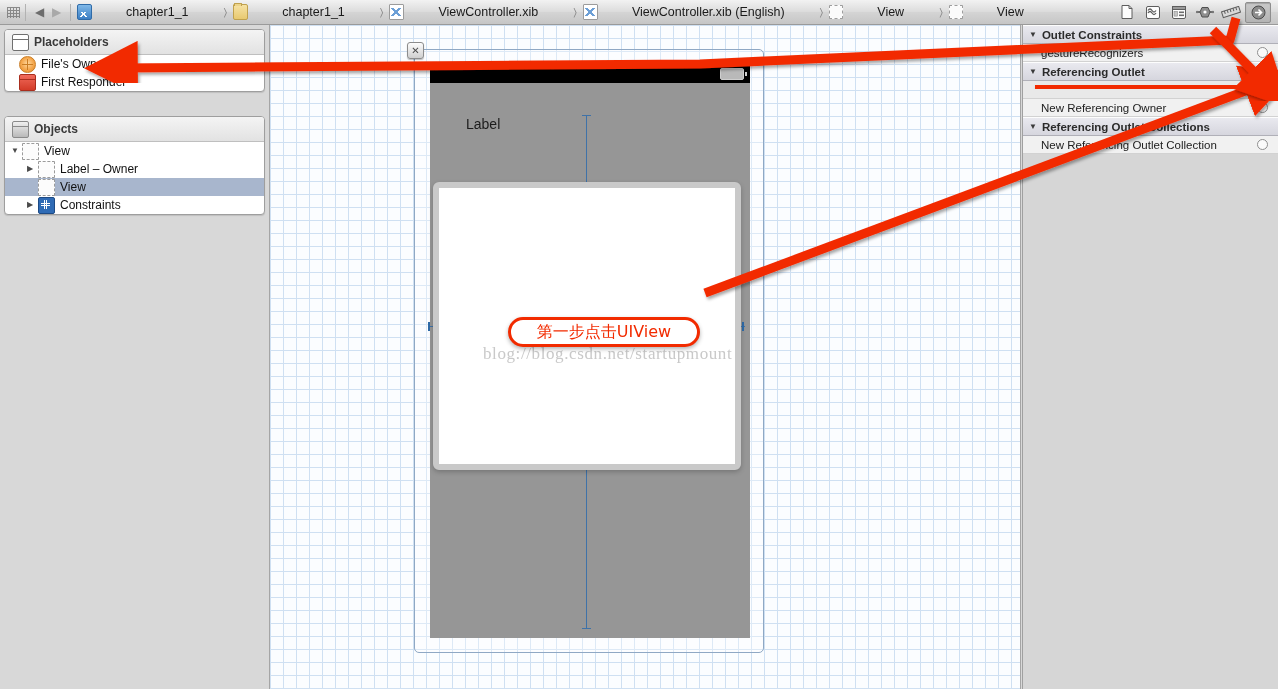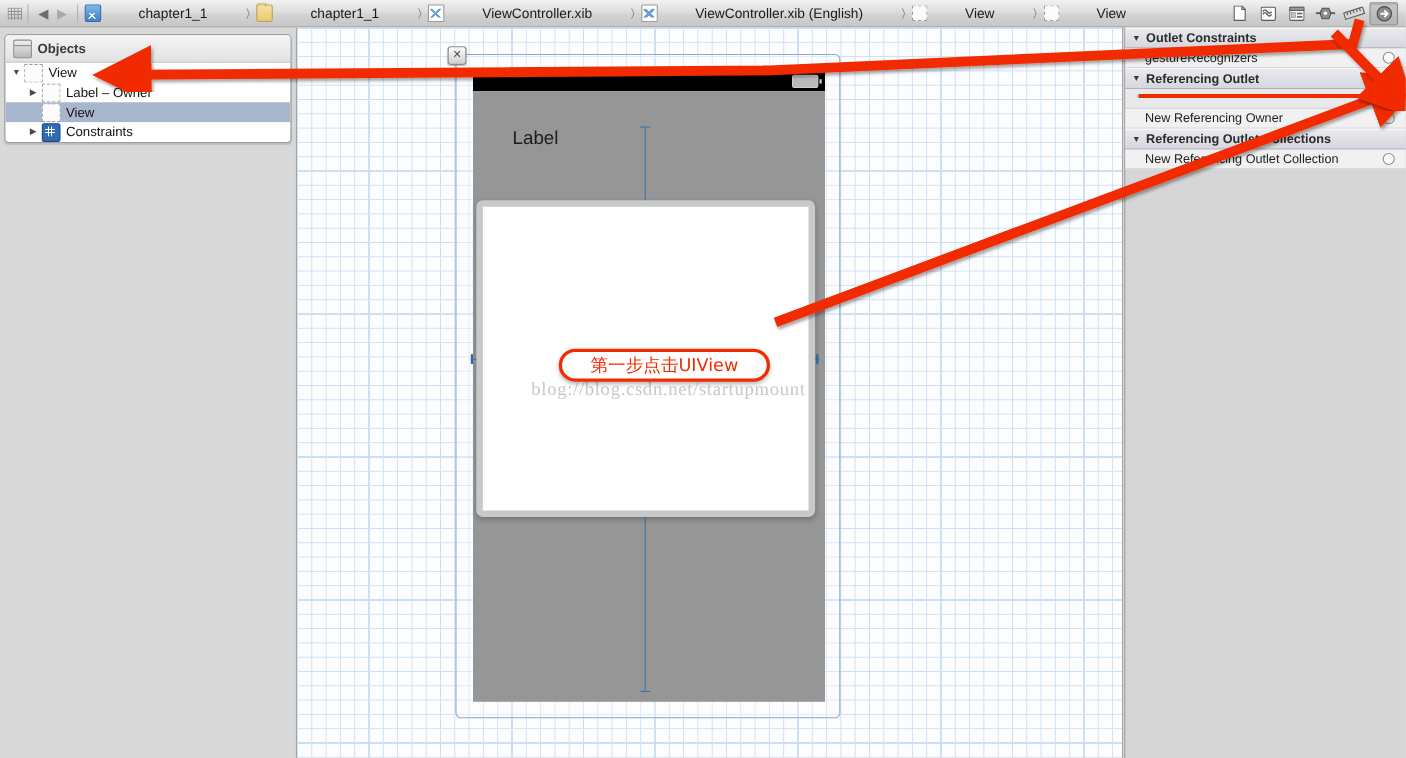--- a/index.html
+++ b/index.html
@@ -191,21 +191,21 @@
     position:absolute;right:6px;top:5px;width:22px;height:10px;
     border:1px solid #cfcfcf;border-radius:2px;background:#b9b9b9;
   }
   #battery:after{
     content:"";position:absolute;right:-4px;top:3px;width:2px;height:4px;background:#cfcfcf;
   }
   #root-view{
     position:absolute;left:15px;top:33px;width:320px;height:555px;background:#969696;
   }
   #label-obj{
-    position:absolute;left:36px;top:33px;font-size:17px;color:#1c1c1c;
+    position:absolute;left:36px;top:33px;font-size:14px;color:#1c1c1c;
     font-family:"Liberation Sans","DejaVu Sans",sans-serif;
   }
   
   #sel-view{
     position:absolute;left:433px;top:182px;width:308px;height:288px;
     background:#fff;border:6px solid #c9c9c9;border-radius:6px;box-sizing:border-box;
     box-shadow:0 2px 5px rgba(0,0,0,.22);
   }
   .handle-h{position:absolute;width:2px;height:9px;background:#2f6ba8;}
   .guide{position:absolute;background:#3f72a8;}
@@ -343,22 +343,36 @@
       <svg width="15" height="15" viewBox="0 0 15 15">
           <circle cx="7.5" cy="7.5" r="6.5" fill="#8c8c8c" stroke="#4a4a4a"></circle>
           <path d="M4 7.5h6M7.5 4.5l3 3-3 3" fill="none" stroke="#fff" stroke-width="1.6"></path>
         </svg>
     </div>
   </div>
 </div>
 
 <div id="outline">
 
-
-  <div class="panel" style="margin-top:6px;">
+  <div class="panel">
+    <div class="panel-head">
+      <span class="hicon ic-cube-o"></span>
+      <span>Placeholders</span>
+    </div>
+    <div class="row">
+      <span class="ricon ic-owner"></span>
+      <span>File's Owner</span>
+    </div>
+    <div class="row">
+      <span class="ricon ic-responder"></span>
+      <span>First Responder</span>
+    </div>
+  </div>
+
+  <div class="panel" style="margin-top:24px;">
     <div class="panel-head">
       <span class="hicon ic-cube"></span>
       <span>Objects</span>
     </div>
 
     <div class="row" style="padding-left:6px;">
       <span class="tri">▼</span>
       <span class="ricon ic-uiview"></span>
       <span>View</span>
     </div>

